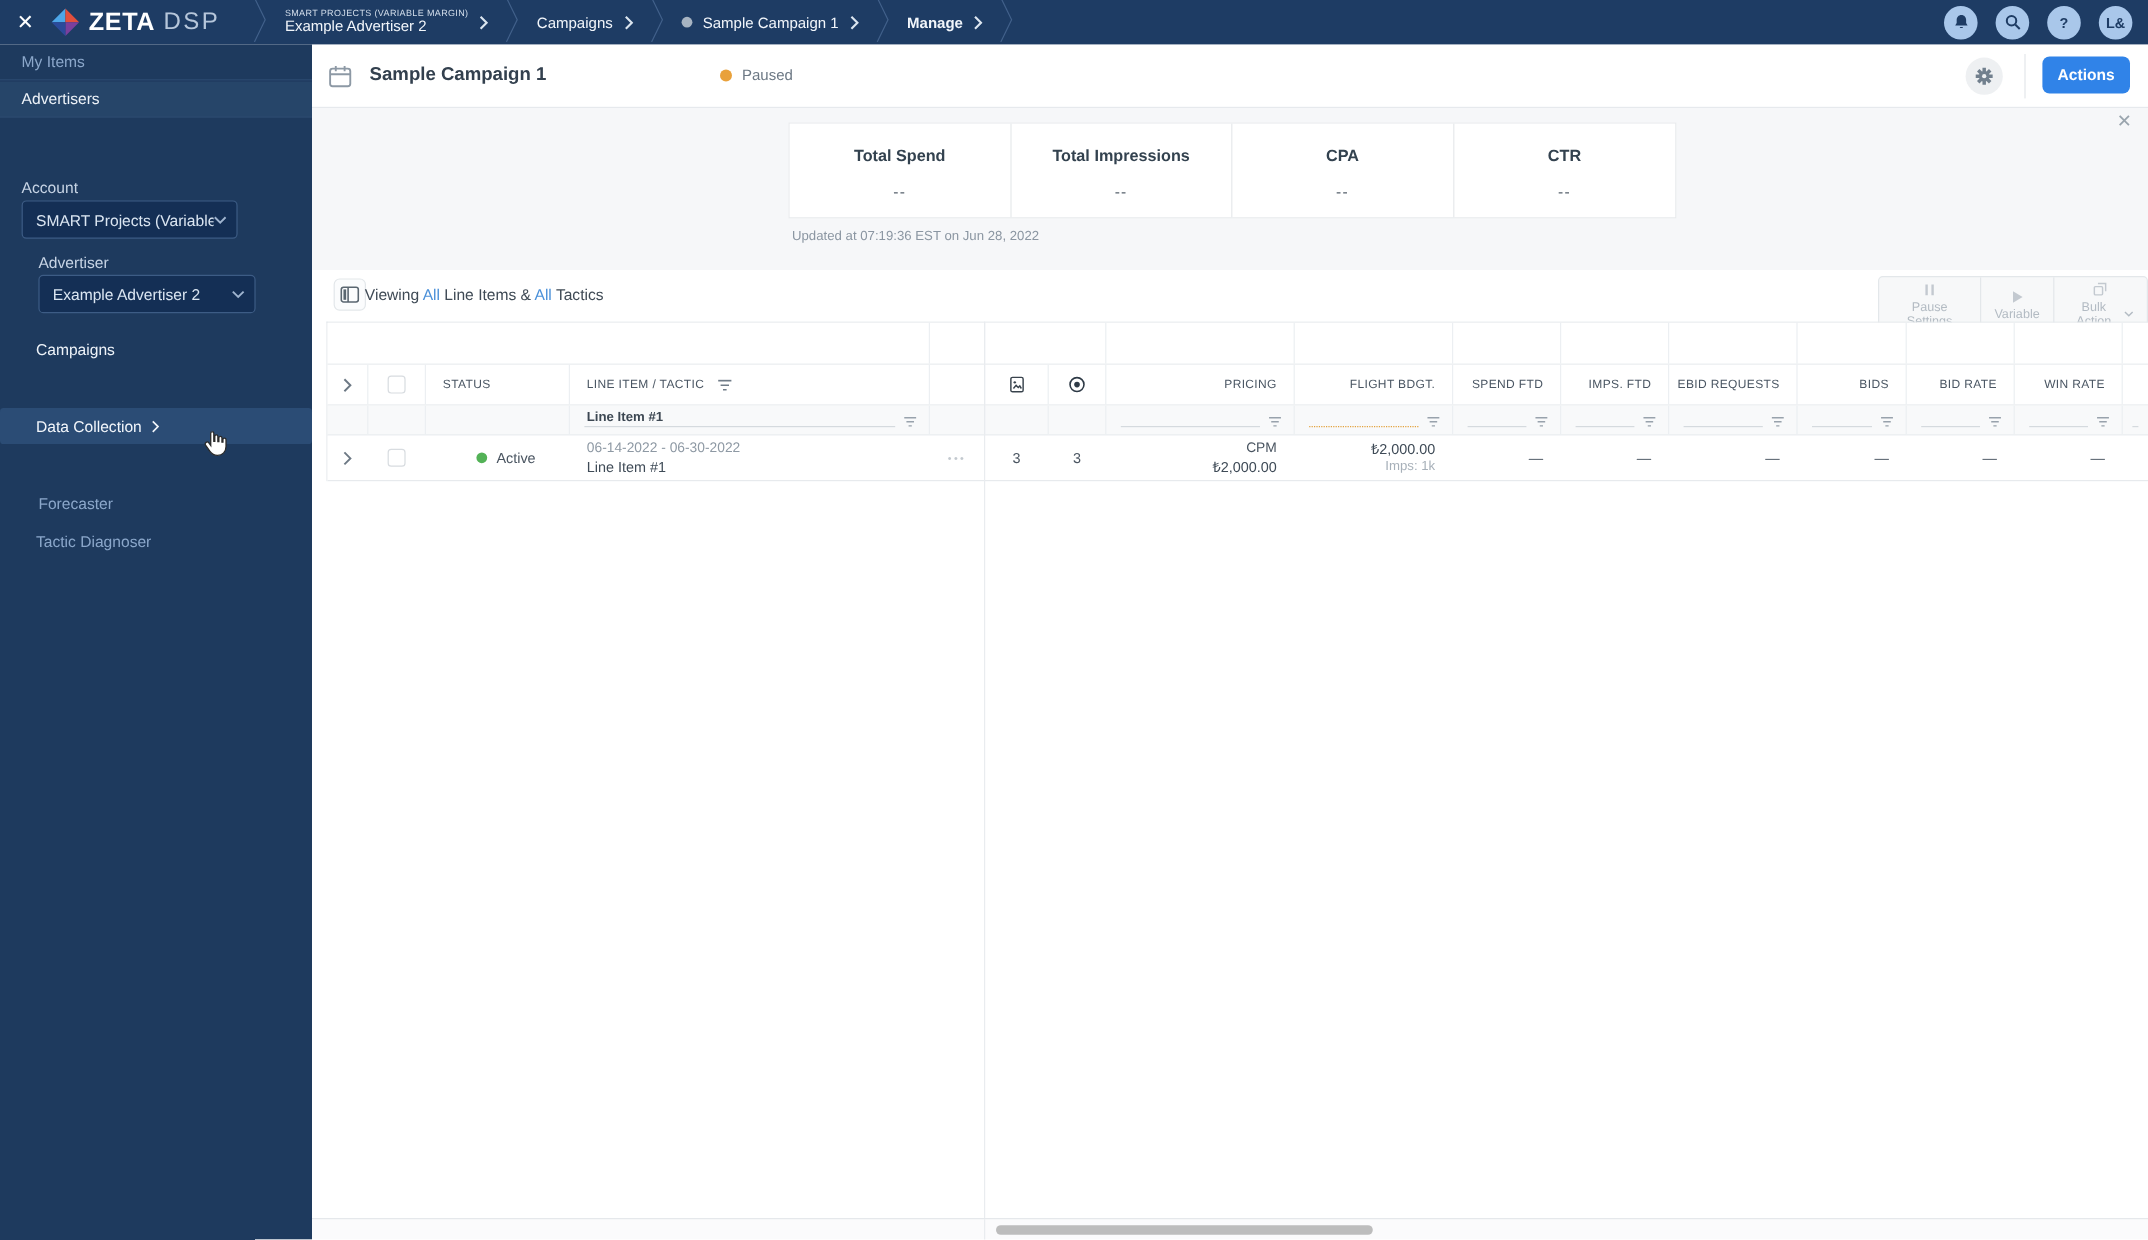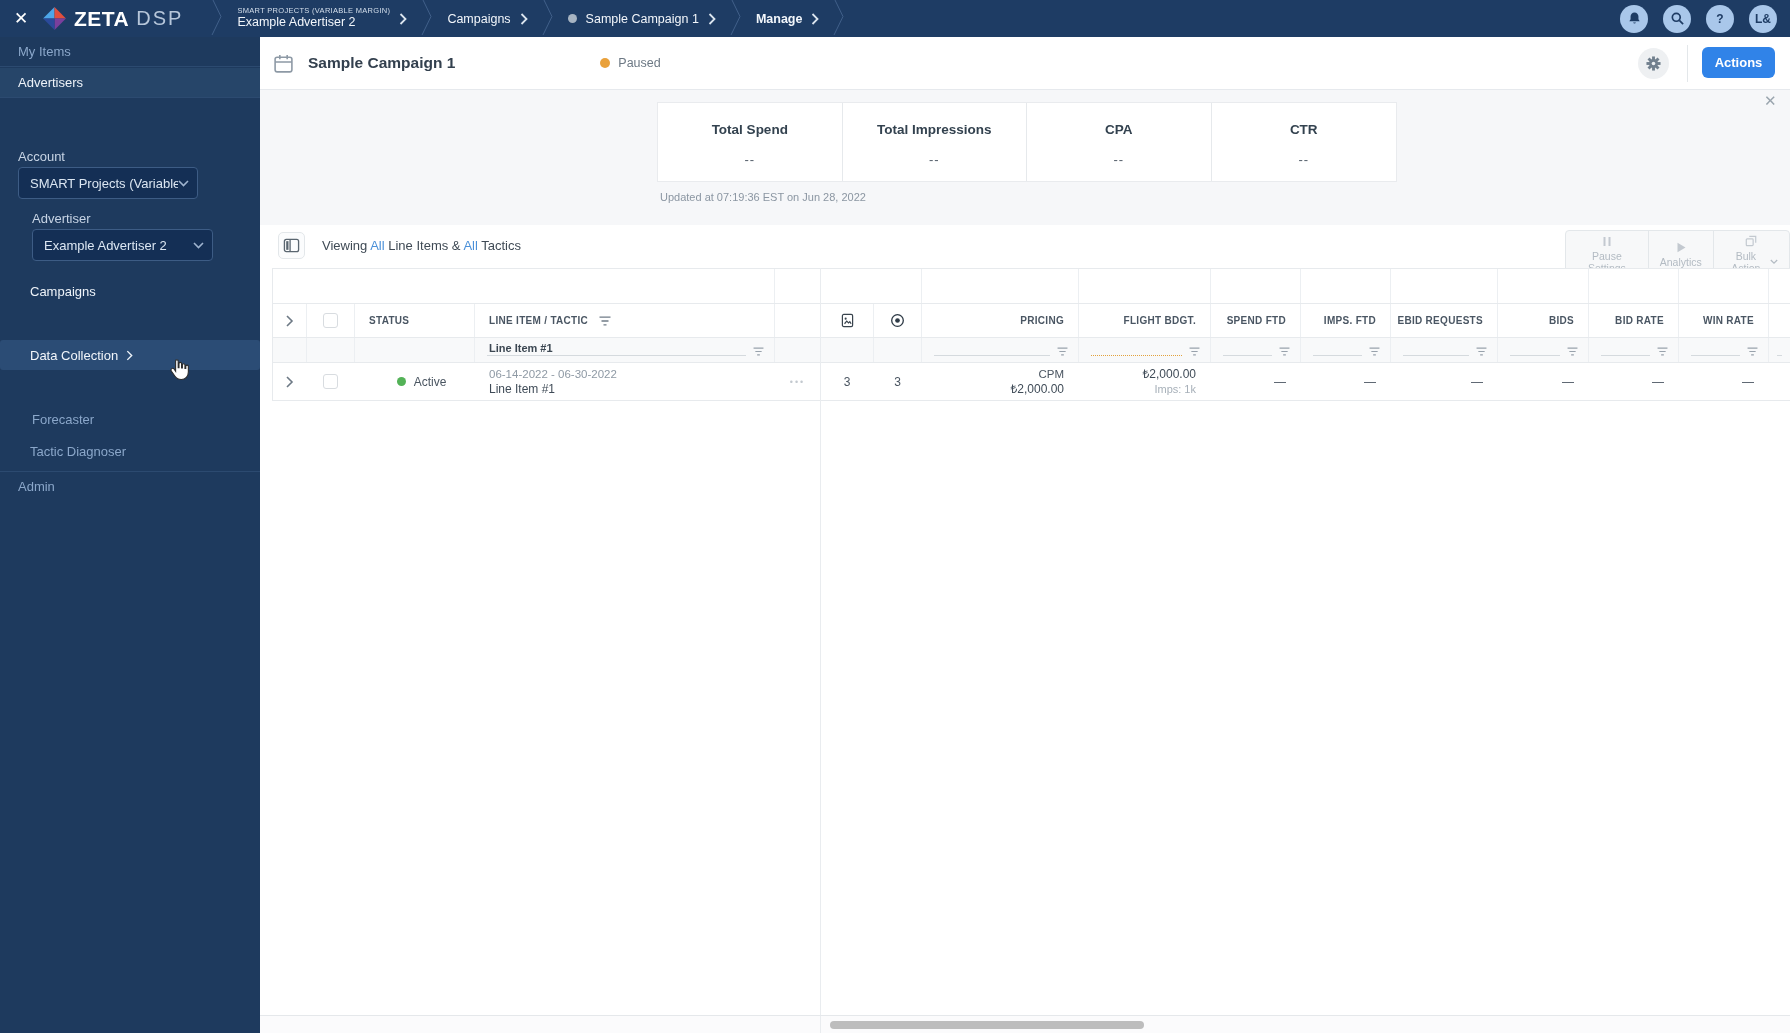--- a/index.html
+++ b/index.html
@@ -67,21 +67,21 @@
   .stat-cell{width:25%;padding-top:19px;text-align:center;border-right:1px solid #e6e9ec;}
   .stat-cell:last-child{border-right:none;}
   .stat-label{font-size:13.5px;font-weight:bold;color:#33424f;margin-bottom:15px;}
   .stat-value{font-size:13px;color:#55606b;letter-spacing:1px;}
   .stats-close{position:absolute;left:1504px;top:2px;font-size:15px;color:#9aa5ae;cursor:pointer;}
   .updated-txt{position:absolute;left:400px;top:101px;font-size:11px;color:#8b96a2;}
 
   .toolbar{position:absolute;left:0;top:188px;width:1530px;height:43px;background:#fff;}
   .cols-btn{position:absolute;left:18px;top:7px;width:27px;height:27px;border:1px solid #e3e7ea;
             border-radius:5px;background:#fbfcfd;display:flex;align-items:center;justify-content:center;cursor:pointer;}
-  .viewing{position:absolute;left:62px;top:13px;font-size:13px;color:#3f4a55;}
+  .viewing{position:absolute;left:44px;top:13px;font-size:13px;color:#3f4a55;}
   .viewing .lnk{color:#4a90d9;cursor:pointer;}
   .btn-group{position:absolute;left:1305px;top:5px;display:flex;border:1px solid #e3e7ea;
              border-radius:4px;background:#f7f8f9;overflow:hidden;}
   .grp-btn{display:flex;flex-direction:column;align-items:center;justify-content:center;gap:3px;
            padding:4px 11px;font-size:10.5px;color:#b3bbc3;border-left:1px solid #e3e7ea;
            background:transparent;border-top:none;border-bottom:none;border-right:none;cursor:default;
            font-family:"Liberation Sans",sans-serif;}
   .grp-btn:first-child{border-left:none;}
   .grp-lblrow{display:flex;align-items:center;gap:3px;}
 
@@ -89,21 +89,21 @@
   .table{position:absolute;left:12px;top:231px;right:0;border-top:1px solid #e7eaed;border-left:1px solid #e7eaed;}
   .trow{display:flex;background:#fff;}
   .tcell{border-right:1px solid #ecEFF2;border-right:1px solid #eceff2;position:relative;}
   .c0{width:34px;} .c1{width:48px;} .c2{width:120px;} .c3{width:300px;} .c4{width:46px;}
   .c5{width:53px;} .c6{width:48px;} .c7{width:157px;} .c8{width:132px;} .c9{width:90px;}
   .c10{width:90px;} .c11{width:107px;} .c12{width:91px;} .c13{width:90px;} .c14{width:90px;}
   .cx{flex:1;border-right:none;}
   .g0{width:502px;} .g1{width:46px;} .g2{width:101px;}
   .grouprow{height:35px;border-bottom:1px solid #e7eaed;}
   .headrow{height:34px;border-bottom:1px solid #e7eaed;}
-  .headrow .tcell{display:flex;align-items:center;font-size:10px;font-weight:bold;
+  .headrow .tcell{display:flex;align-items:center;font-size:10px;font-weight:normal;
                   color:#4a5663;letter-spacing:.3px;}
   .h-left{padding-left:14px;}
   .h-right{justify-content:flex-end;padding-right:14px;text-align:right;line-height:1.3;}
   .h-center{justify-content:center;}
   .filtrow{height:25px;background:#f8f9fa;border-bottom:1px solid #e7eaed;}
   .fline{position:absolute;left:12px;right:28px;bottom:6px;border-bottom:1px solid #d5dade;}
   .fline.dotted{border-bottom:1px dotted #e3a23c;}
   .fline.noicon{right:8px;left:8px;}
   .ficon{position:absolute;right:9px;bottom:6px;display:flex;cursor:pointer;}
   .ftext{position:absolute;left:14px;top:4px;font-size:11px;font-weight:bold;color:#3c4752;}
@@ -277,23 +277,20 @@
           <path d="M1.5 1l5 5-5 5" stroke="currentColor" stroke-width="1.6" fill="none"></path>
         </svg>
     </span>
   </div>
   <div class="sb-row sb-nav" style="top:367px;padding-left:32px;">
     <span>Forecaster</span>
   </div>
   <div class="sb-row sb-nav" style="top:399px;">
     <span>Tactic Diagnoser</span>
   </div>
-  <div class="sb-row sb-admin" style="top:434px;">
-    <span>Admin</span>
-  </div>
 
   <div class="cursor-hand">
     <svg width="22" height="24" viewBox="0 0 24 26">
       <path d="M9.5 2.8c.9 0 1.6.7 1.6 1.6v7.2h.9V7.2c0-.8.7-1.4 1.4-1.4s1.4.6 1.4 1.4v4.6h.9V8.6c0-.8.6-1.4 1.4-1.4.8 0 1.4.6 1.4 1.4v3.8h.9v-2.2c0-.8.6-1.4 1.4-1.4s1.4.6 1.4 1.4v6.1c0 4.6-3.1 8.2-7.7 8.2-3.3 0-5.2-1.2-6.9-3.6l-4-5.7c-.6-.8-.4-2 .5-2.6.8-.6 1.9-.4 2.5.4l1.7 2.4V4.4c0-.9.7-1.6 1.6-1.6z" fill="#ffffff" stroke="#2b2b2b" stroke-width="1.2"></path>
     </svg>
   </div>
 </div>
 
 <div class="main">
 
@@ -373,21 +370,21 @@
             <span>Pause Settings</span>
           </span>
       </button>
       <button class="grp-btn">
         <span style="display:flex;">
           <svg width="10" height="11" viewBox="0 0 10 11">
               <path d="M1.5 0.8l8 4.7-8 4.7z" fill="#c3c9d0"></path>
             </svg>
         </span>
         <span class="grp-lblrow">
-            <span>Analytics</span>
+            <span>Variable</span>
           </span>
       </button>
       <button class="grp-btn">
         <span style="display:flex;">
           <svg width="12" height="12" viewBox="0 0 14 14" fill="none" stroke="#c3c9d0" stroke-width="1.4">
             <rect x="1.5" y="4.5" width="8" height="8" rx="1"></rect>
               <path d="M5 1.5h7.5V9"></path>
           </svg>
         </span>
         <span class="grp-lblrow">

